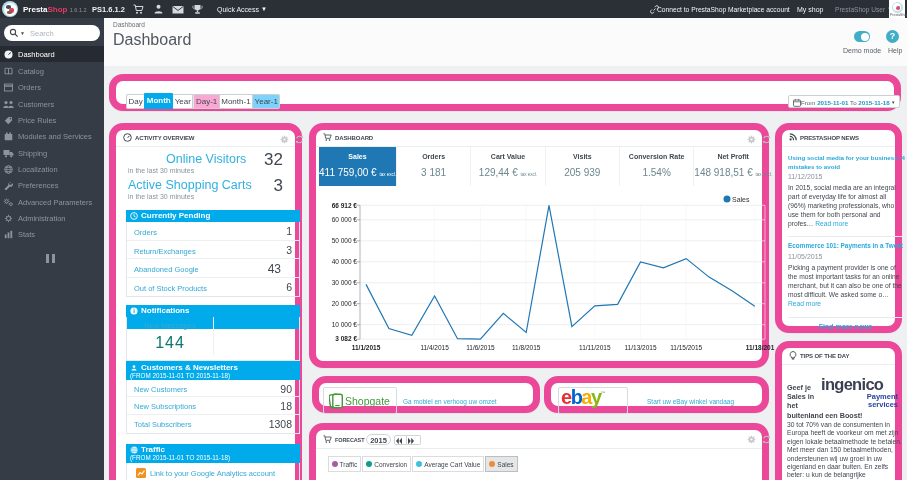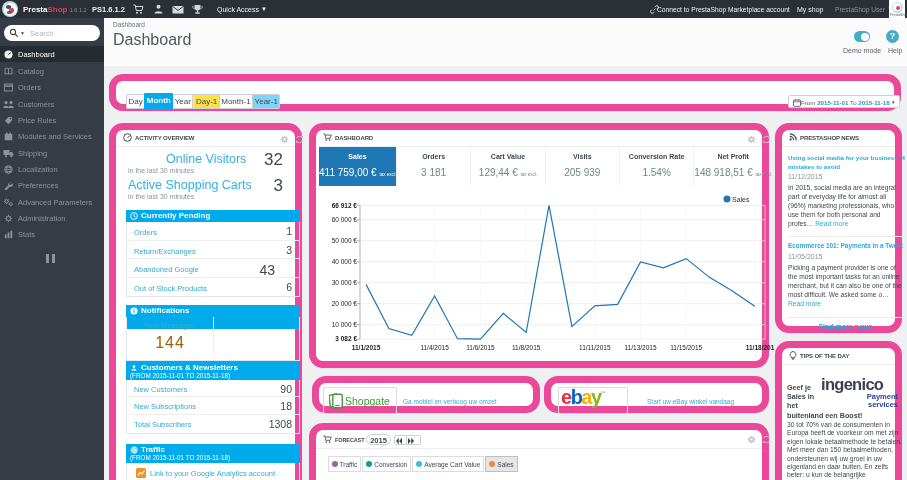--- a/index.html
+++ b/index.html
@@ -156,21 +156,21 @@
  <div class="a" style="left:739px;top:29px;font-size:7px;color:#585e64;">Demo mode</div>
  <div class="a" style="left:782px;top:12px;width:13px;height:13px;border-radius:50%;background:#42aec6;color:#fff;font-size:9px;font-weight:bold;text-align:center;line-height:13px;">?</div>
  <div class="a" style="left:784px;top:29px;font-size:7px;color:#585e64;">Help</div>
 </div>
 
 <div class="panel" id="toolbar" style="left:109px;top:74px;width:792px;height:37px;">
  <div class="a" style="left:10px;top:13px;height:15px;display:flex;font-size:8px;color:#414750;white-space:nowrap;">
   <div style="border:1px solid #ccd0d3;border-right:none;border-radius:2px 0 0 2px;background:#fff;padding:0 1.5px;line-height:13px;">Day</div>
   <div style="background:#00aaeb;color:#fff;font-weight:bold;padding:0 2.5px;line-height:15px;margin-top:-1px;height:16px;border-radius:1px;">Month</div>
   <div style="border:1px solid #ccd0d3;border-left:none;background:#fff;padding:0 1.5px;line-height:13px;">Year</div>
-  <div style="border:1px solid #ccd0d3;border-left:1px solid #e4e6e8;background:#fde047;padding:0 1.5px;line-height:13px;">Day-1</div>
+  <div style="border:1px solid #ccd0d3;border-left:1px solid #e4e6e8;background:#f9a8d4;padding:0 1.5px;line-height:13px;">Day-1</div>
   <div style="border:1px solid #ccd0d3;border-left:none;background:#fff;padding:0 1.5px;line-height:13px;">Month-1</div>
   <div style="border:1px solid #ccd0d3;border-left:none;border-radius:0 2px 2px 0;background:#7dd3fc;padding:0 1.5px;line-height:13px;">Year-1</div>
  </div>
  <div class="a" style="left:672px;top:14px;width:112px;height:13px;border:1px solid #ccd0d3;border-radius:2px;background:#fff;overflow:hidden;">
   <svg class="a" style="left:4px;top:2.5px" width="8" height="8" viewBox="0 0 8 8">
         <rect x="0.5" y="1" width="7" height="6.3" rx="0.8" fill="none" stroke="#5b6167" stroke-width="0.9"></rect>
         <path d="M0.5 2.8 H7.5" stroke="#5b6167" stroke-width="0.8"></path>
         <rect x="1.8" y="0.3" width="1" height="1.4" fill="#5b6167"></rect>
         <rect x="5.2" y="0.3" width="1" height="1.4" fill="#5b6167"></rect>
       </svg>
@@ -207,37 +207,37 @@
   <div style="height:18.7px;border-bottom:1px solid #eceeef;position:relative;">
         <span class="a" style="left:7px;top:6px;color:#35a9d4;">Orders</span>
         <span class="a" style="right:7px;top:3px;font-size:10.5px;color:#414750;">1</span>
       </div>
   <div style="height:18.7px;border-bottom:1px solid #eceeef;position:relative;">
         <span class="a" style="left:7px;top:6px;color:#35a9d4;">Return/Exchanges</span>
         <span class="a" style="right:7px;top:3px;font-size:10.5px;color:#414750;">3</span>
       </div>
   <div style="height:18.7px;border-bottom:1px solid #eceeef;position:relative;">
         <span class="a" style="left:7px;top:6px;color:#35a9d4;">Abandoned Google</span>
-        <span class="a" style="right:24px;top:3px;font-size:14px;color:#414750;">43</span>
+        <span class="a" style="right:18px;top:3px;font-size:12px;color:#414750;">43</span>
       </div>
   <div style="height:18.2px;position:relative;">
         <span class="a" style="left:7px;top:6px;color:#35a9d4;">Out of Stock Products</span>
         <span class="a" style="right:7px;top:3px;font-size:10.5px;color:#414750;">6</span>
       </div>
  </div>
  <div class="a" style="left:10px;top:175px;width:174px;height:24px;background:#00aaeb;color:#fff;font-size:8px;font-weight:bold;line-height:12px;">
   <svg style="display:inline-block;vertical-align:-2px;margin:0 3px 0 4px" width="8" height="8" viewBox="0 0 9 9">
         <circle cx="4.5" cy="4.5" r="4" fill="#fff"></circle>
         <rect x="4" y="3.6" width="1.2" height="3" fill="#00aaeb"></rect>
         <rect x="4" y="1.8" width="1.2" height="1.2" fill="#00aaeb"></rect>
       </svg>Notifications</div>
  <div class="a" style="left:10px;top:187px;width:174px;height:44px;border:1px solid #e4e7e9;border-top:none;">
   <div class="a" style="left:0;top:0;width:87px;height:38px;border-right:1px solid #eceeef;text-align:center;">
    <div style="font-size:7.5px;color:#35a9d4;margin-top:4px;">New Messages</div>
-   <div style="font-size:16px;color:#a16207;margin-top:4px;letter-spacing:1px;">144</div>
+   <div style="font-size:16px;color:#0f766e;margin-top:4px;letter-spacing:1px;">144</div>
   </div>
  </div>
  <div class="a" style="left:10px;top:231px;width:174px;height:18.5px;background:#00aaeb;color:#fff;">
   <div style="font-size:8px;font-weight:bold;margin:1.5px 0 0 4px;"><svg style="display:inline-block;vertical-align:-2px;margin-right:3px" width="8" height="8" viewBox="0 0 11 9">
           <circle cx="5.5" cy="2.6" r="1.8" fill="#fff"></circle>
           <path d="M2 8 C2 4.8 9 4.8 9 8 Z" fill="#fff"></path>
         </svg>Customers &amp; Newsletters</div>
   <div style="font-size:6.3px;margin:0 0 0 4px;">(FROM 2015-11-01 TO 2015-11-18)</div>
  </div>
  <div class="a" style="left:10px;top:249.5px;width:174px;height:54px;border:1px solid #e4e7e9;border-top:none;font-size:7.5px;">

